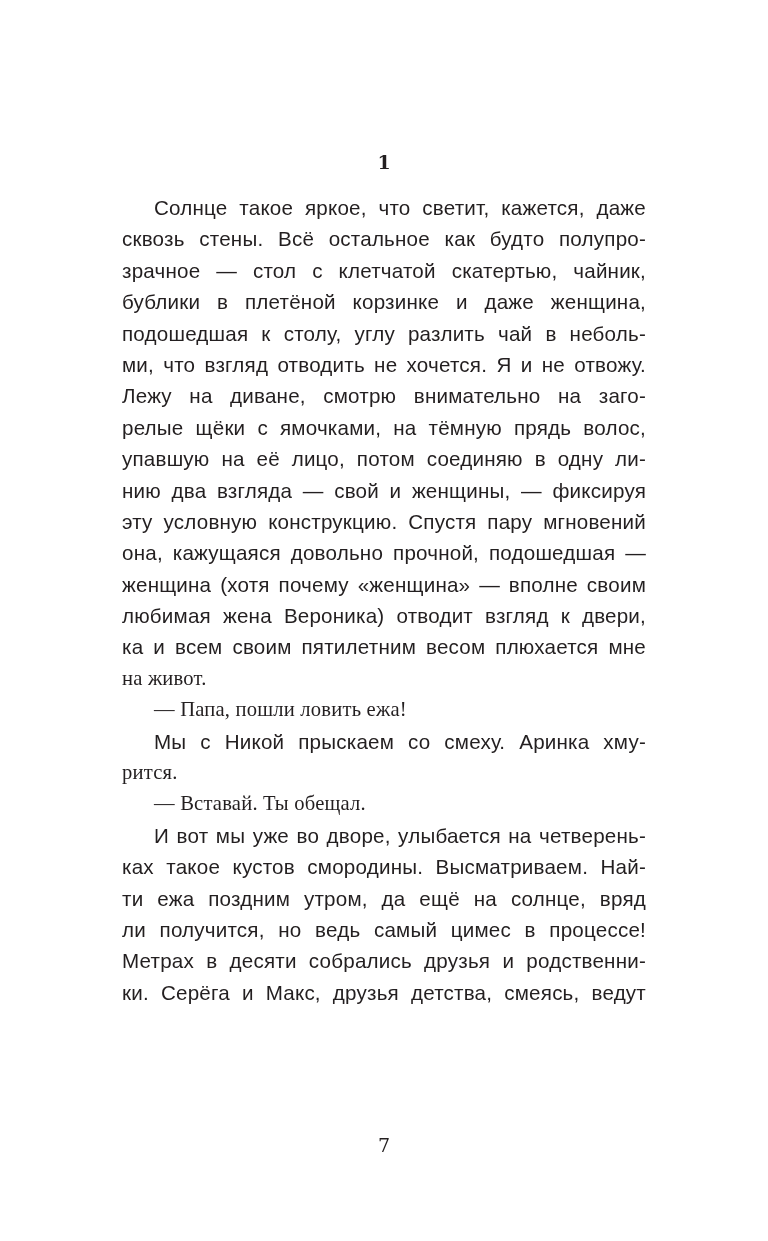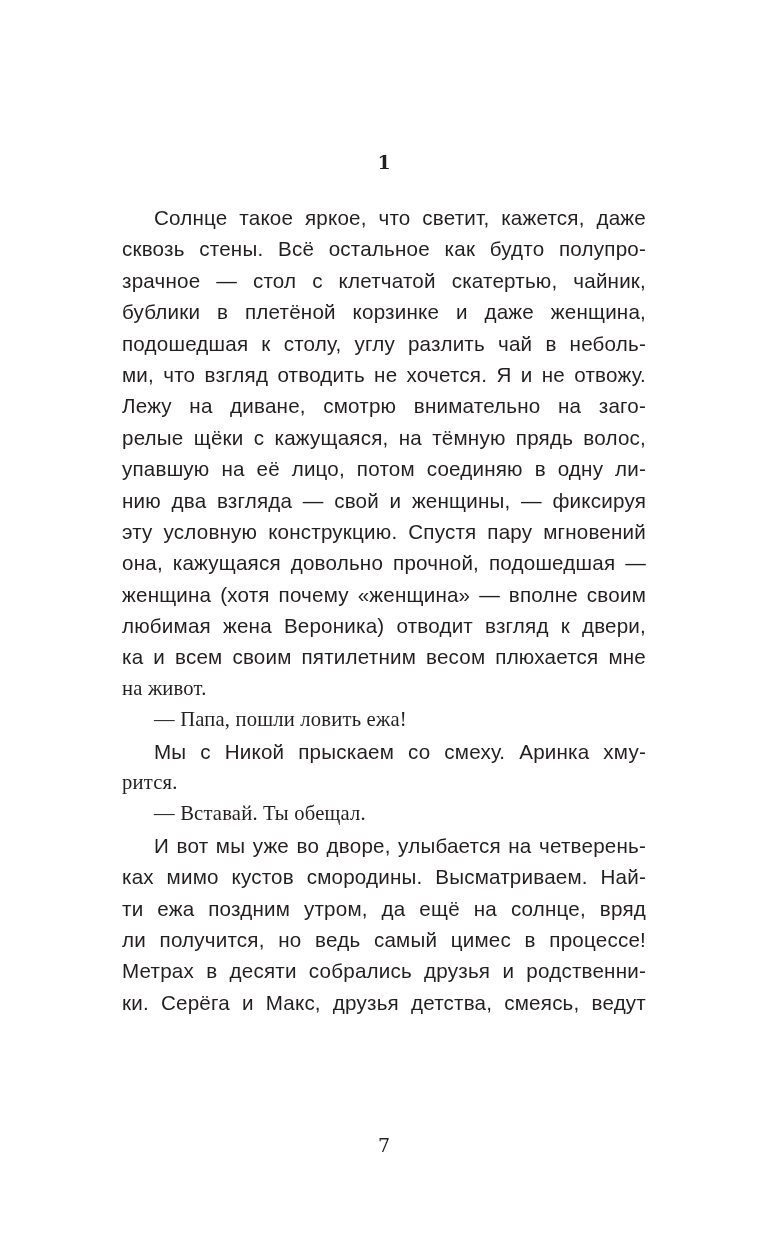--- a/index.html
+++ b/index.html
@@ -28,21 +28,21 @@
       width: 768px;
       text-align: center;
       font-family: "DejaVu Serif", serif;
       font-weight: bold;
       font-size: 19px;
       line-height: 24px;
       color: #231f20;
     }
     .body-text {
       position: absolute;
-      top: 202px;
+      top: 192px;
       left: 122px;
       width: 524px;
       font-family: "Liberation Sans", sans-serif;
       font-size: 20.6px;
       line-height: 31.4px;
       color: #231f20;
     }
     .line {
       display: block;
       height: 31.4px;
@@ -77,35 +77,35 @@
   <div class="chapter-number">1</div>
 
   <div class="body-text">
     <span class="line indent">Солнце такое яркое, что светит, кажется, даже</span>
     <span class="line">сквозь стены. Всё остальное как будто полупро-</span>
     <span class="line">зрачное — стол с клетчатой скатертью, чайник,</span>
     <span class="line">бублики в плетёной корзинке и даже женщина,</span>
     <span class="line">подошедшая к столу, углу разлить чай в неболь-</span>
     <span class="line">ми, что взгляд отводить не хочется. Я и не отвожу.</span>
     <span class="line">Лежу на диване, смотрю внимательно на заго-</span>
-    <span class="line">релые щёки с кажущаяся, на тёмную прядь волос,</span>
+    <span class="line">релые щёки с ямочками, на тёмную прядь волос,</span>
     <span class="line">упавшую на её лицо, потом соединяю в одну ли-</span>
     <span class="line">нию два взгляда — свой и женщины, — фиксируя</span>
     <span class="line">эту условную конструкцию. Спустя пару мгновений</span>
     <span class="line">она, кажущаяся довольно прочной, подошедшая —</span>
     <span class="line">женщина (хотя почему «женщина» — вполне своим</span>
     <span class="line">любимая жена Вероника) отводит взгляд к двери,</span>
     <span class="line">ка и всем своим пятилетним весом плюхается мне</span>
     <span class="line last">на живот.</span>
     <span class="line indent last">— Папа, пошли ловить ежа!</span>
     <span class="line indent">Мы с Никой прыскаем со смеху. Аринка хму-</span>
     <span class="line last">рится.</span>
     <span class="line indent last">— Вставай. Ты обещал.</span>
     <span class="line indent">И вот мы уже во дворе, улыбается на четверень-</span>
-    <span class="line">ках мимо кустов смородины. Высматриваем. Най-</span>
+    <span class="line">ках такое кустов смородины. Высматриваем. Най-</span>
     <span class="line">ти ежа поздним утром, да ещё на солнце, вряд</span>
     <span class="line">ли получится, но ведь самый цимес в процессе!</span>
     <span class="line">Метрах в десяти собрались друзья и родственни-</span>
     <span class="line">ки. Серёга и Макс, друзья детства, смеясь, ведут</span>
   </div>
 
   <div class="page-number">7</div>
 </div>
 
 </body></html>

